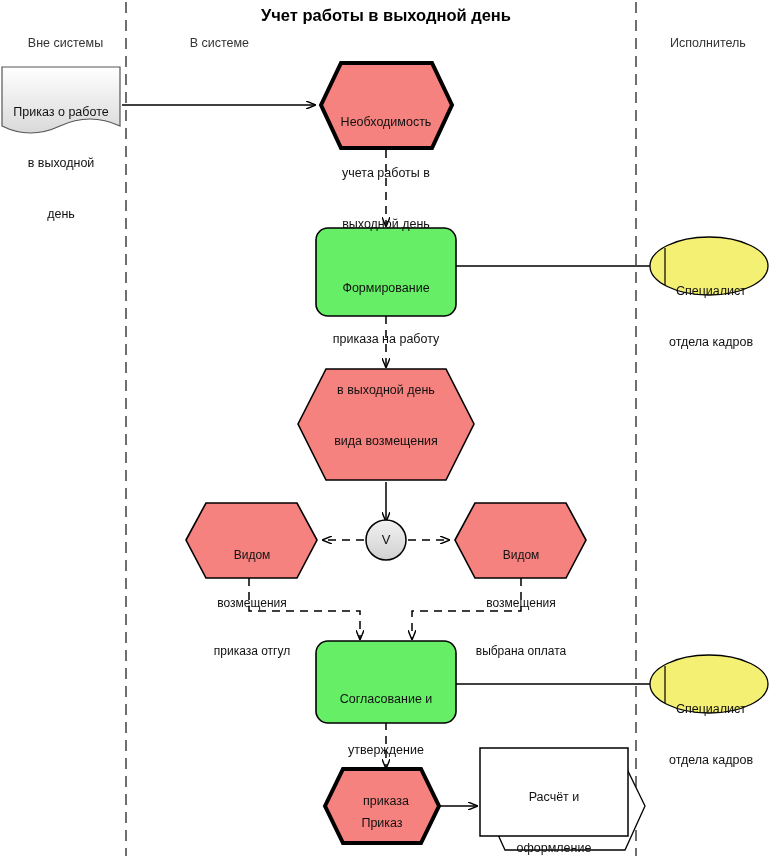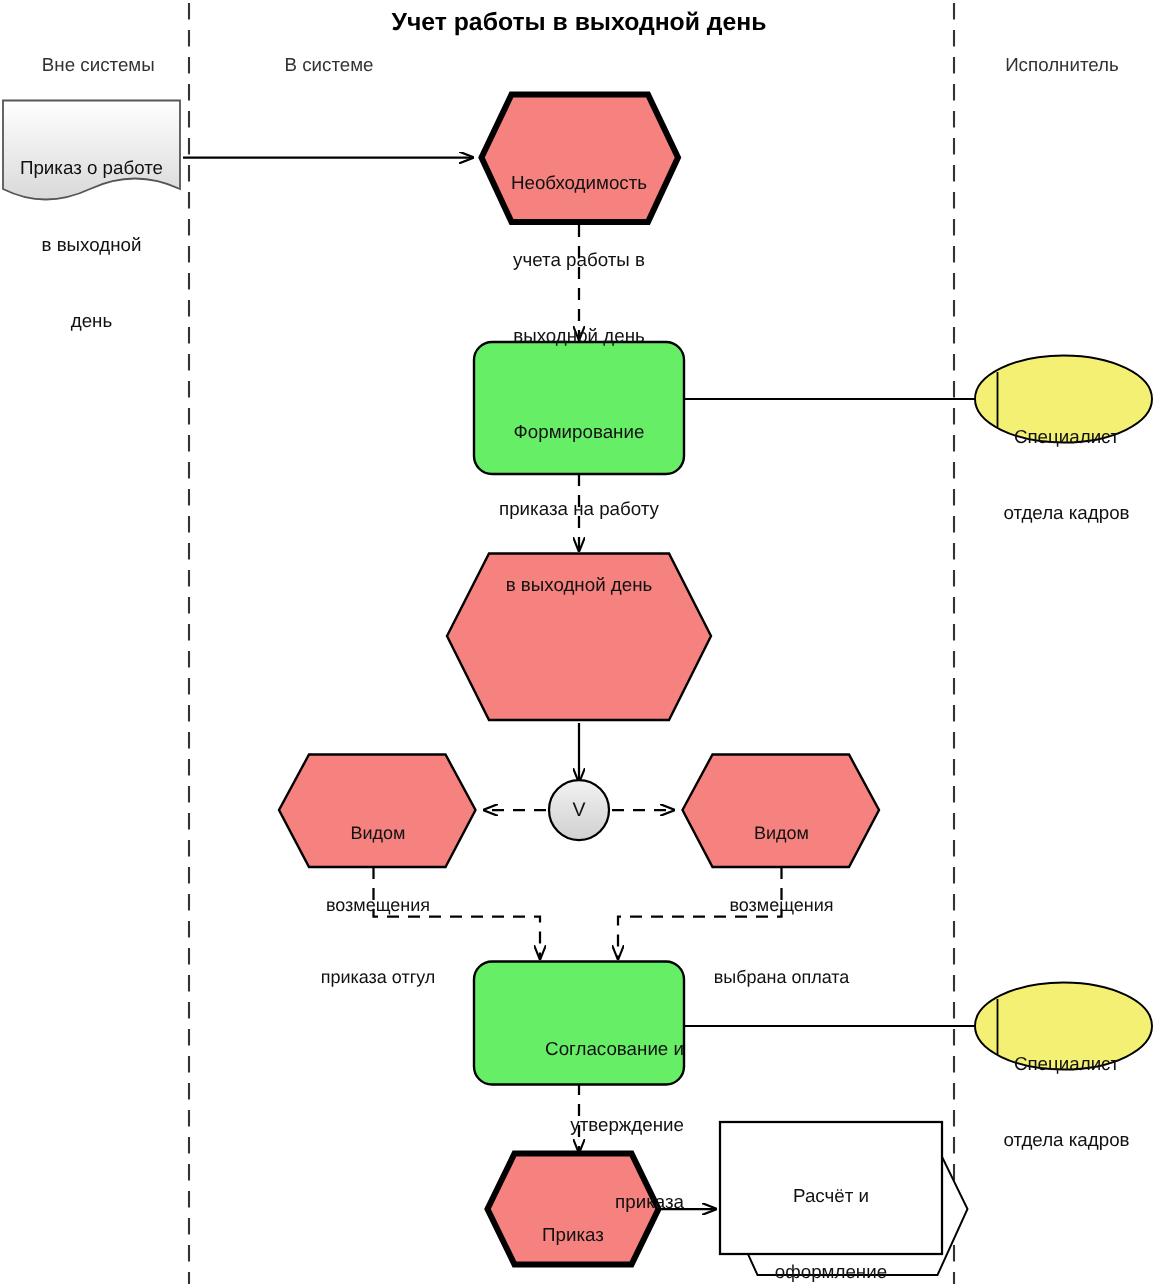--- a/index.html
+++ b/index.html
@@ -106,37 +106,38 @@
     <div>выходной день</div>
   </div>
 
   <div class="lbl node-text" style="left:316px;top:246px;width:140px;">
     <div>Формирование</div>
     <div>приказа на работу</div>
     <div>в выходной день</div>
   </div>
 
   <div class="lbl node-text" style="left:294px;top:399px;width:184px;">
+    <div>вида возмещения</div>
   </div>
 
   <div class="lbl gw-text" style="left:366px;top:532px;width:40px;">V</div>
 
   <div class="lbl node-text-sm" style="left:192px;top:515px;width:120px;">
     <div>Видом</div>
     <div>возмещения</div>
     <div>приказа отгул</div>
   </div>
 
   <div class="lbl node-text-sm" style="left:460px;top:515px;width:122px;">
     <div>Видом</div>
     <div>возмещения</div>
     <div>выбрана оплата</div>
   </div>
 
-  <div class="lbl node-text" style="left:316px;top:657px;width:140px;text-align:right;">
+  <div class="lbl node-text" style="left:316px;top:657px;width:140px;">
     <div>Согласование и</div>
     <div>утверждение</div>
     <div>приказа</div>
   </div>
 
   <div class="lbl node-text" style="left:326px;top:781px;width:112px;">
     <div>Приказ</div>
     
     
   </div>

